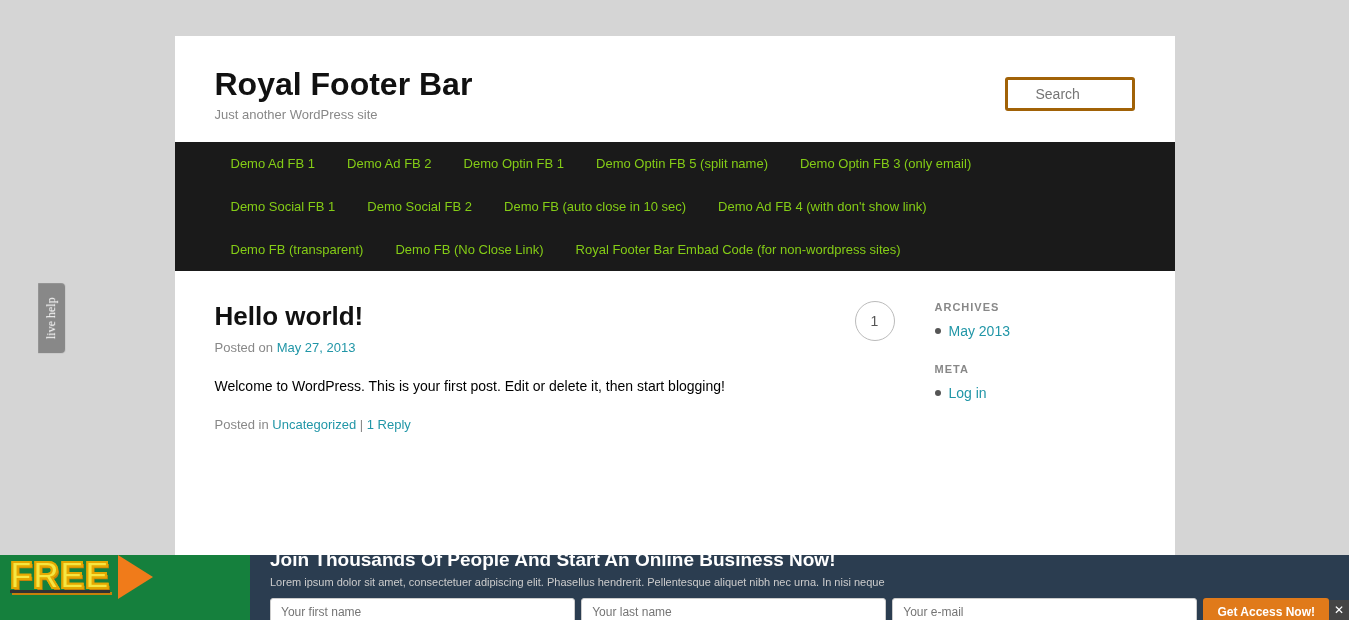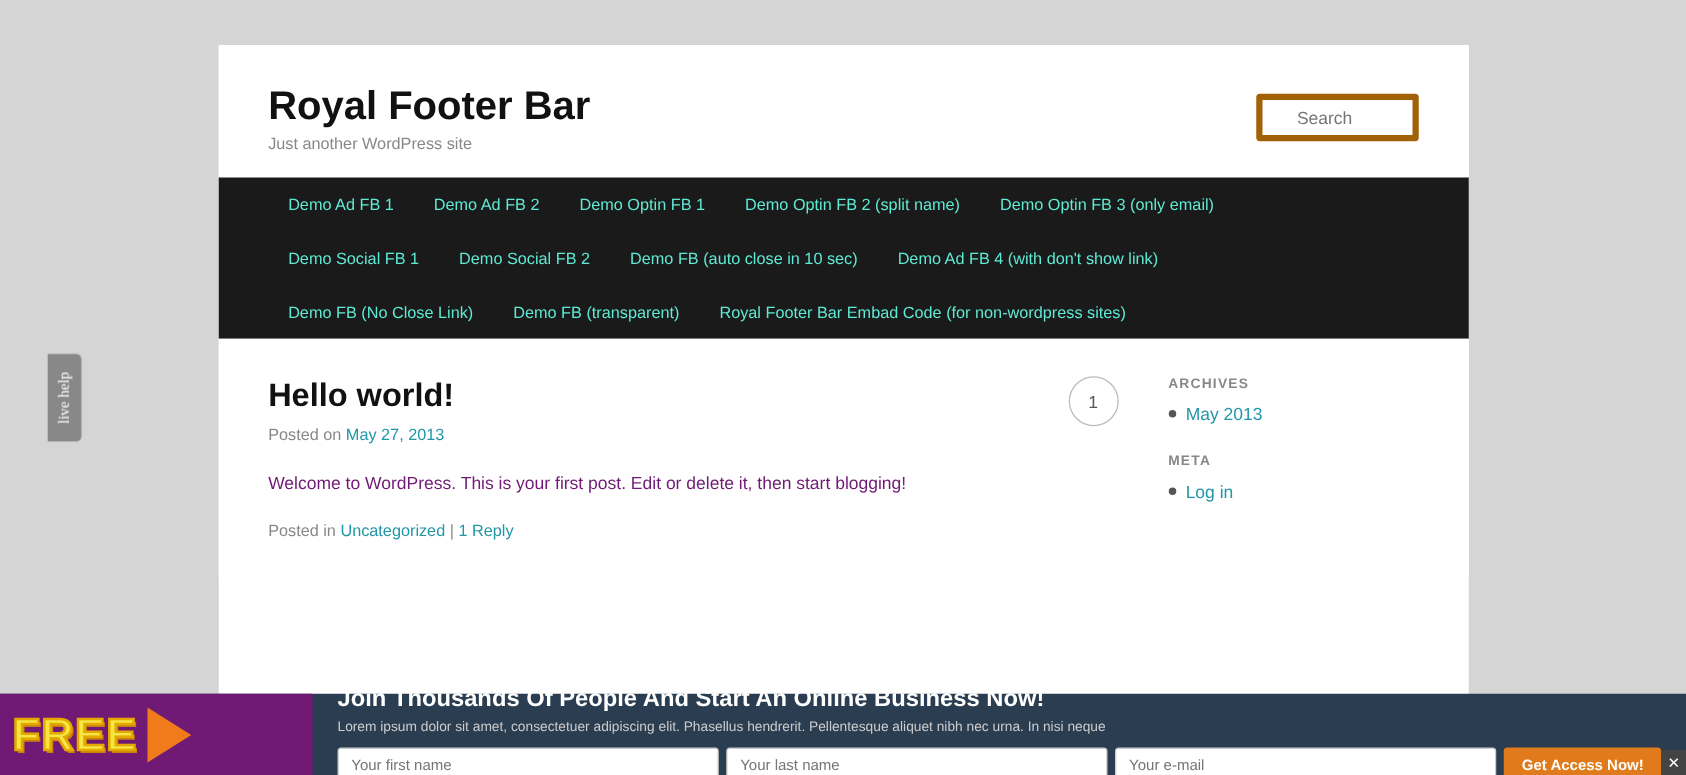--- a/index.html
+++ b/index.html
@@ -60,21 +60,21 @@
     }
 
     .site-description {
       font-size: 13px;
       color: #888;
       margin-top: 4px;
       font-family: Arial, sans-serif;
     }
 
     .search-box {
-      border: 5px solid #a16207;
+      border: 3px solid #a16207;
       border-radius: 3px;
       padding: 6px 10px 6px 28px;
       font-size: 14px;
       color: #7f1d1d;
       position: relative;
       width: 130px;
       font-family: Arial, sans-serif;
       outline: none;
     }
 
@@ -97,21 +97,21 @@
       background: #1a1a1a;
       padding: 0 40px;
     }
 
     .nav-row {
       display: flex;
       flex-wrap: wrap;
     }
 
     .nav-item {
-      color: #5eead4;
+      color: #84cc16;
       padding: 14px 16px;
       font-size: 13px;
       font-family: Arial, sans-serif;
       cursor: pointer;
       text-decoration: none;
       display: block;
     }
 
     
     .content-area {
@@ -140,21 +140,21 @@
       margin-bottom: 20px;
     }
 
     .post-meta a {
       color: #2196a7;
       text-decoration: none;
     }
 
     .post-content {
       font-size: 14px;
-      color: #701a75;
+      color: #000000;
       font-family: Arial, sans-serif;
       line-height: 1.6;
       margin-bottom: 20px;
     }
 
     .post-footer {
       font-size: 13px;
       color: #888;
       font-family: Arial, sans-serif;
     }
@@ -235,27 +235,27 @@
       left: 0;
       right: 0;
       background: #2b3d50;
       height: 65px;
       display: flex;
       align-items: center;
       z-index: 999;
     }
 
     .footer-free-badge {
-      background: #701a75;
+      background: #15803d;
       padding: 0 10px;
       display: flex;
-      align-items: center;
       height: 100%;
       min-width: 250px;
       flex-shrink: 0;
+      text-decoration: underline;
     }
 
     .free-text {
       font-size: 36px;
       font-weight: 900;
       color: #f5e642;
       font-family: Arial Black, Arial, sans-serif;
       -webkit-text-stroke: 2px #e5a800;
       text-shadow: 2px 2px 0 #c8810a;
       letter-spacing: 1px;
@@ -350,32 +350,32 @@
       <span class="search-icon-inner">🔍</span>
       <input class="search-box" type="text" placeholder="Search" style="">
     </div>
   </header>
 
   <nav class="site-nav">
     <div class="nav-row">
       <a class="nav-item" href="#">Demo Ad FB 1</a>
       <a class="nav-item" href="#">Demo Ad FB 2</a>
       <a class="nav-item" href="#">Demo Optin FB 1</a>
-      <a class="nav-item" href="#">Demo Optin FB 2 (split name)</a>
+      <a class="nav-item" href="#">Demo Optin FB 5 (split name)</a>
       <a class="nav-item" href="#">Demo Optin FB 3 (only email)</a>
     </div>
     <div class="nav-row">
       <a class="nav-item" href="#">Demo Social FB 1</a>
       <a class="nav-item" href="#">Demo Social FB 2</a>
       <a class="nav-item" href="#">Demo FB (auto close in 10 sec)</a>
       <a class="nav-item" href="#">Demo Ad FB 4 (with don't show link)</a>
     </div>
     <div class="nav-row">
+      <a class="nav-item" href="#">Demo FB (transparent)</a>
       <a class="nav-item" href="#">Demo FB (No Close Link)</a>
-      <a class="nav-item" href="#">Demo FB (transparent)</a>
       <a class="nav-item" href="#">Royal Footer Bar Embad Code (for non-wordpress sites)</a>
     </div>
   </nav>
 
   <div class="content-area">
 
     <main class="main-content">
       <div class="post-header-row">
         <div style="flex:1">
           <h1 class="post-title">Hello world!</h1>

